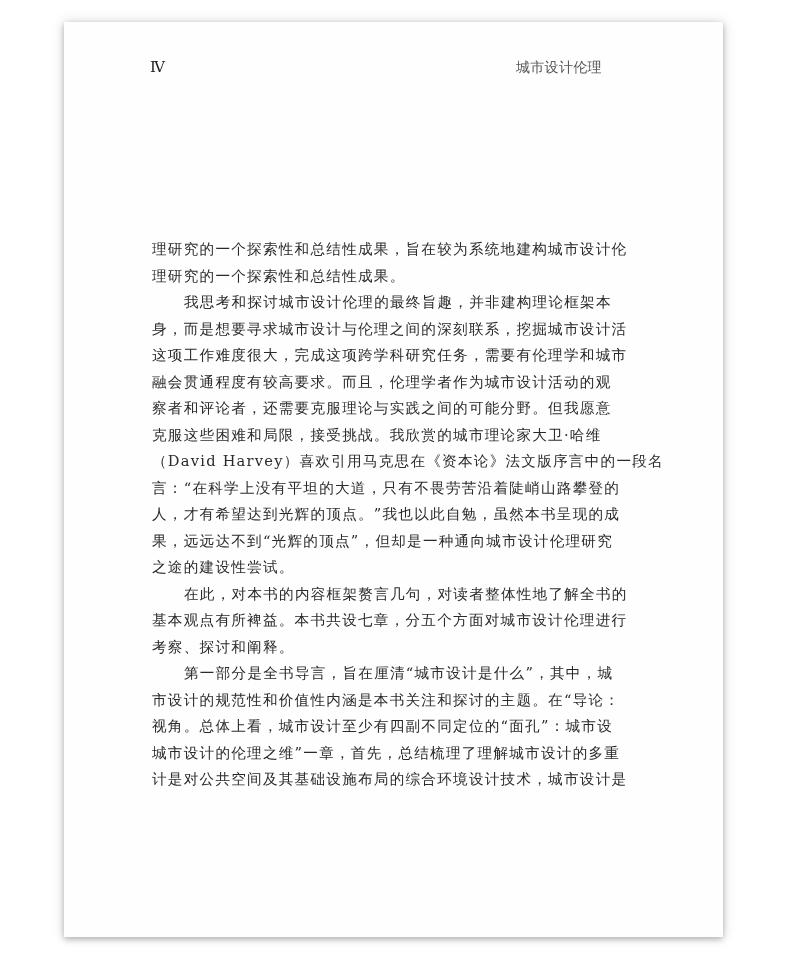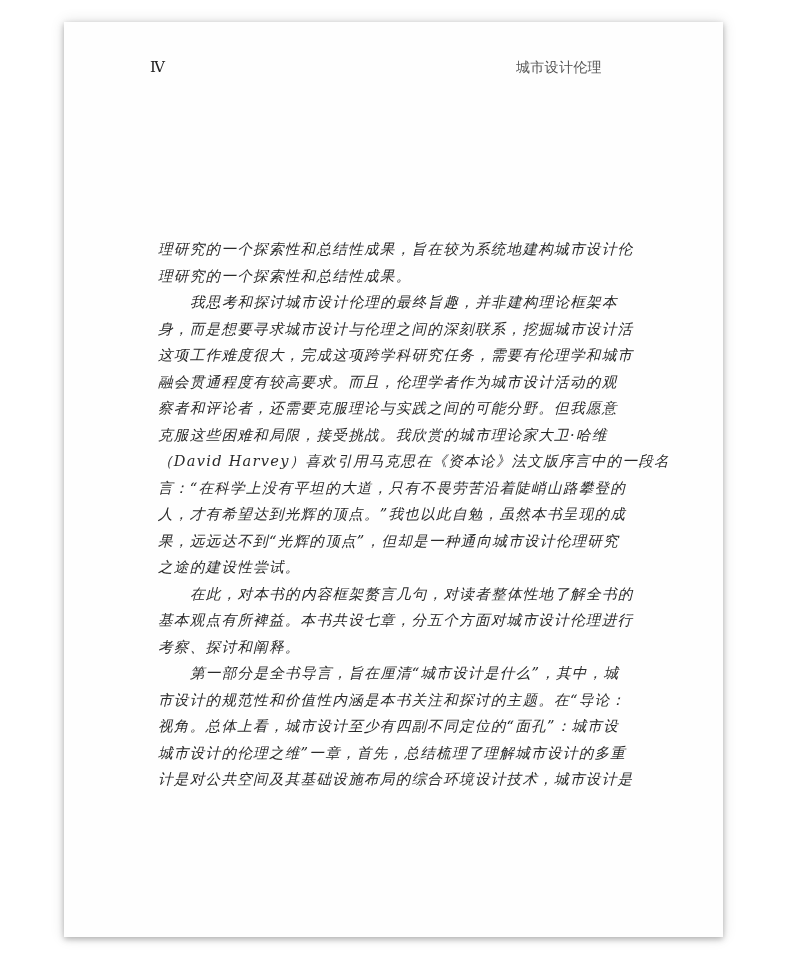--- a/index.html
+++ b/index.html
@@ -32,29 +32,28 @@
     position: absolute;
     left: 452px;
     top: 37px;
     font-family: "DejaVu Serif", "Liberation Serif", serif;
     font-size: 14px;
     color: #555;
     letter-spacing: 0.3px;
   }
   .body-text {
     position: absolute;
-    left: 94px;
+    left: 88px;
     top: 214px;
     width: 424px;
     font-family: "DejaVu Serif", "Liberation Serif", serif;
     font-size: 14.6px;
     line-height: 26.5px;
     color: #2a2a2a;
     letter-spacing: 1.25px;
-    font-style: italic;
   }
   .line {
     display: block;
     white-space: nowrap;
     height: 26.5px;
   }
   .line.indent {
     padding-left: 32px;
   }
 </style>

